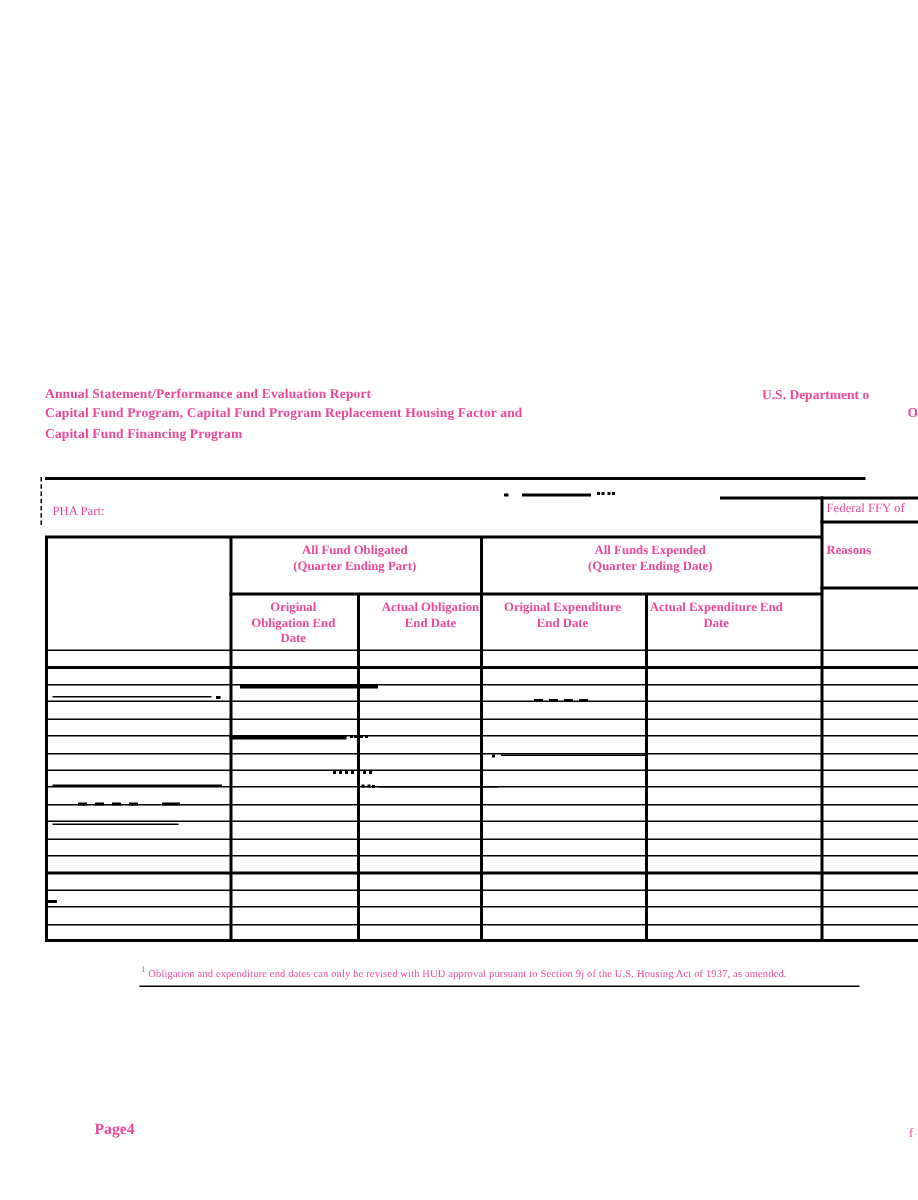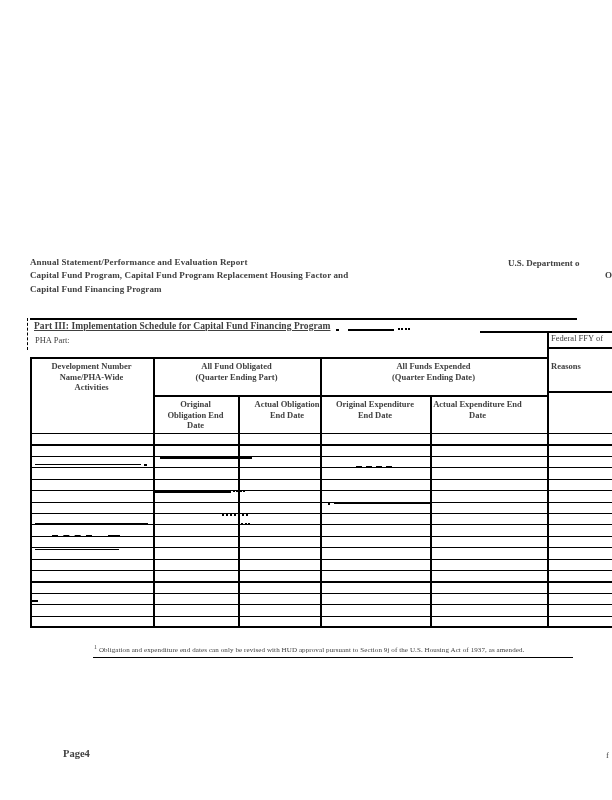--- a/index.html
+++ b/index.html
@@ -1,19 +1,19 @@
 <!DOCTYPE html>
 <html><head>
 <meta charset="utf-8">
 <style>
   html,body{margin:0;padding:0;background:#888;}
   #page{
     position:relative;width:612px;height:800px;background:#ffffff;
     margin:0 auto;overflow:hidden;
-    font-family:"Liberation Serif","DejaVu Serif",serif;color:#404040;
+    font-family:"Liberation Serif","DejaVu Serif",serif;color:#ec4899;
   }
   .abs{position:absolute;}
   .hline,.vline{position:absolute;background:#000;}
   .txt{position:absolute;white-space:pre-line;}
   .center{text-align:center;}
   .nowrap{white-space:nowrap;}
   .hdr-left{font-size:9px;font-weight:bold;line-height:13.4px;letter-spacing:.1px;}
   .hdr-right{font-size:9px;font-weight:bold;line-height:12px;}
   .sec-title{font-size:9.5px;font-weight:bold;text-decoration:underline;letter-spacing:.05px;}
   .label{font-size:8.5px;}
@@ -31,21 +31,20 @@
 
   <div class="txt hdr-left" style="left:30px;top:256px;width:420px;">Annual Statement/Performance and Evaluation Report
 Capital Fund Program, Capital Fund Program Replacement Housing Factor and
 Capital Fund Financing Program</div>
 
   <div class="txt hdr-right nowrap" style="left:508px;top:257px;">U.S. Department o</div>
   <div class="txt hdr-right nowrap" style="left:605px;top:269px;">O</div>
 
   <div class="hline" style="left:30px;top:318px;width:547px;height:2px;"></div>
   <div class="abs" style="left:27px;top:318px;width:0;height:32px;border-left:1.5px dashed #000;"></div>
-  <div class="txt sec-title nowrap" style="left:34px;top:321px;">Part III:  Implementation Schedule for Capital Fund Financing Program</div>
 
   <div class="artifact" style="left:336px;top:329px;width:3px;height:1.5px;"></div>
   <div class="artifact" style="left:348px;top:329px;width:46px;height:1.5px;"></div>
   <div class="artifact dotted" style="left:398px;top:328px;width:12px;height:0;"></div>
 
   <div class="txt label nowrap" style="left:35px;top:335px;">PHA Part:</div>
 
   <div class="hline" style="left:480px;top:331px;width:132px;height:1.5px;"></div>
   <div class="hline" style="left:547px;top:347px;width:65px;height:1.5px;"></div>
   <div class="txt th nowrap" style="left:551px;top:333px;font-weight:normal;">Federal FFY of</div>
@@ -55,23 +54,20 @@
   <div class="vline" style="left:238px;top:396px;width:1.5px;height:231px;"></div>
   <div class="vline" style="left:320px;top:358px;width:1.5px;height:269px;"></div>
   <div class="vline" style="left:430px;top:396px;width:1.5px;height:231px;"></div>
   <div class="vline" style="left:547px;top:331px;width:1.5px;height:296px;"></div>
 
   <div class="hline" style="left:30px;top:357px;width:518px;height:1.5px;"></div>
   <div class="hline" style="left:153px;top:395px;width:395px;height:1.5px;"></div>
   <div class="hline" style="left:547px;top:391px;width:65px;height:1.5px;"></div>
   <div class="hline" style="left:30px;top:626px;width:582px;height:2px;"></div>
 
-  <div class="txt th center" style="left:31px;top:361px;width:121px;">Development Number
-Name/PHA-Wide
-Activities</div>
   <div class="txt th center" style="left:154px;top:361px;width:165px;">All Fund Obligated
 (Quarter Ending Part)</div>
   <div class="txt th center" style="left:321px;top:361px;width:225px;">All Funds Expended
 (Quarter Ending Date)</div>
   <div class="txt th nowrap" style="left:551px;top:361px;">Reasons</div>
 
   <div class="txt th center" style="left:154px;top:399px;width:83px;">Original
 Obligation End
 Date</div>
   <div class="txt th center" style="left:239px;top:399px;width:96px;">Actual Obligation

